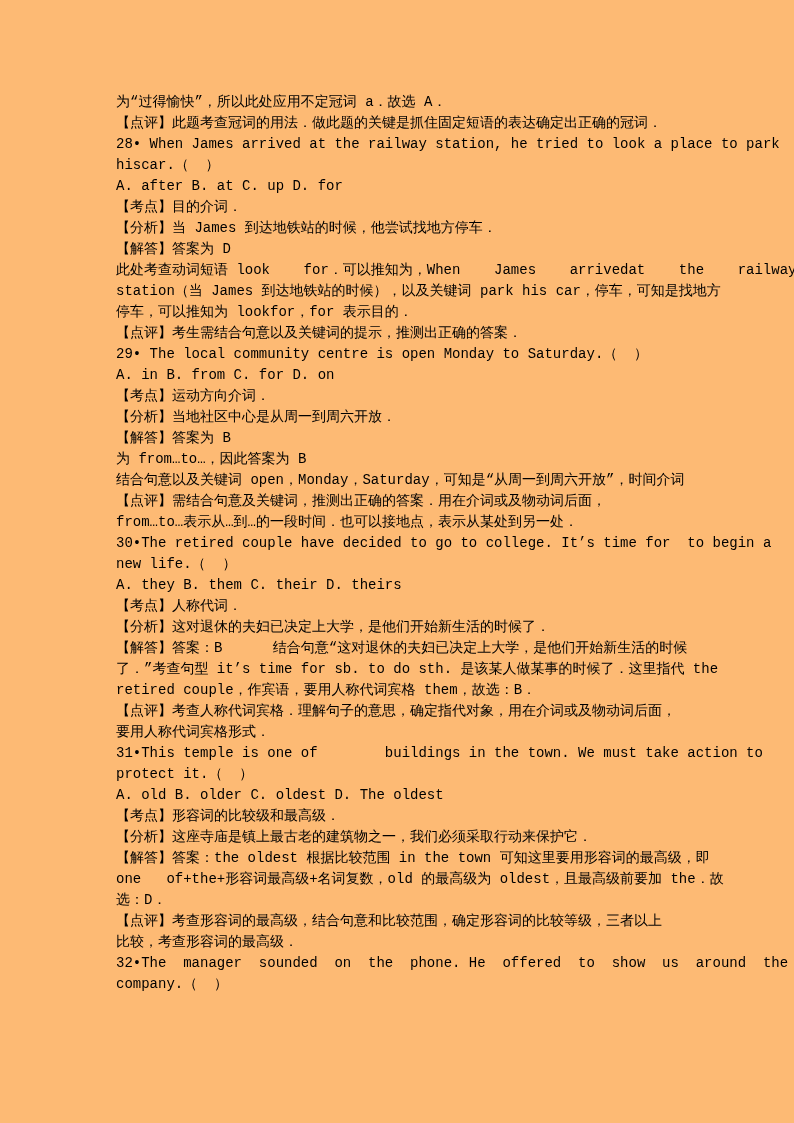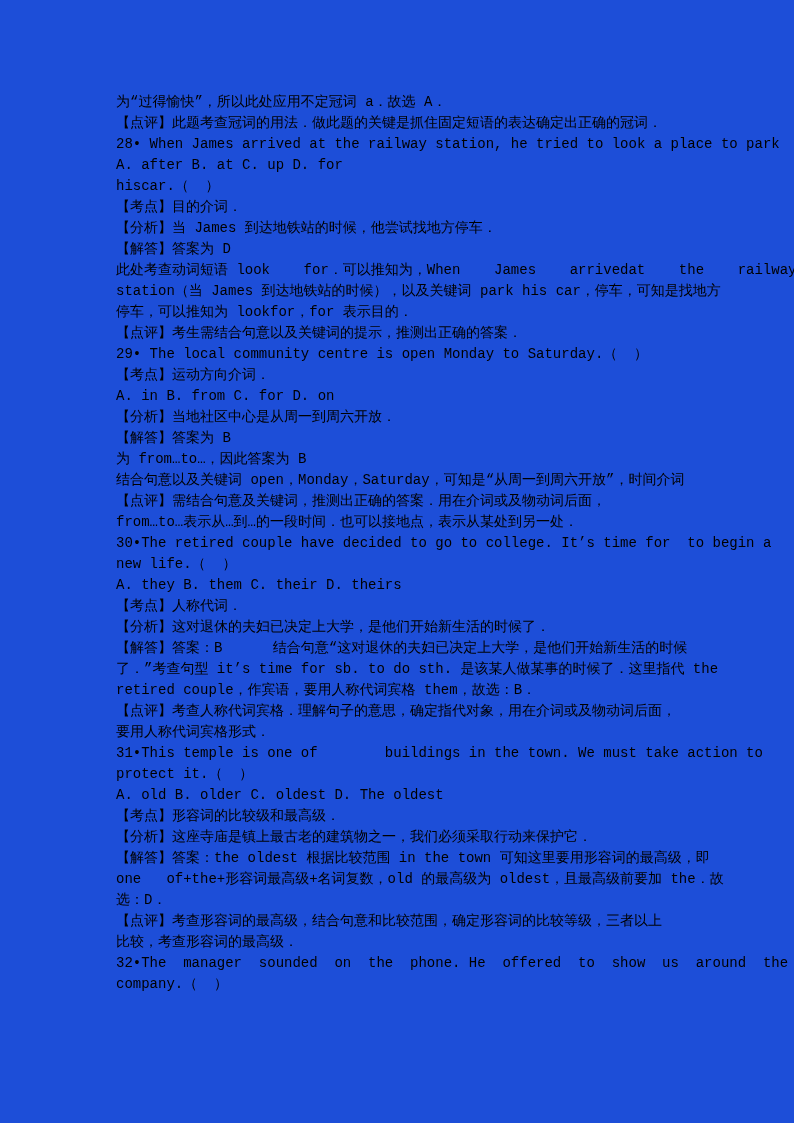--- a/index.html
+++ b/index.html
@@ -4,21 +4,21 @@
 <style>
   html, body {
     margin: 0;
     padding: 0;
     background: #ffffff;
   }
   .paper {
     position: relative;
     width: 794px;
     height: 1123px;
-    background: #1d4ed8;
+    background: #fdba74;
     overflow: hidden;
   }
   .textblock {
     position: absolute;
     left: 116px;
     top: 92px;
     width: 570px;
     color: #000000;
     font-family: "Liberation Mono", "DejaVu Sans Mono", monospace;
     font-size: 14px;
@@ -31,32 +31,32 @@
   }
 </style>
 </head>
 <body>
 
 <div class="paper">
   <div class="textblock">
       <div class="doc-line">为“过得愉快”，所以此处应用不定冠词 a．故选 A．</div>
       <div class="doc-line">【点评】此题考查冠词的用法．做此题的关键是抓住固定短语的表达确定出正确的冠词．</div>
       <div class="doc-line">28• When James arrived at the railway station, he tried to look a place to park</div>
+      <div class="doc-line">hiscar.（  ）</div>
       <div class="doc-line">A. after B. at C. up D. for</div>
-      <div class="doc-line">hiscar.（  ）</div>
       <div class="doc-line">【考点】目的介词．</div>
       <div class="doc-line">【分析】当 James 到达地铁站的时候，他尝试找地方停车．</div>
       <div class="doc-line">【解答】答案为 D</div>
       <div class="doc-line">此处考查动词短语 look    for．可以推知为，When    James    arrivedat    the    railway</div>
       <div class="doc-line">station（当 James 到达地铁站的时候），以及关键词 park his car，停车，可知是找地方</div>
       <div class="doc-line">停车，可以推知为 lookfor，for 表示目的．</div>
       <div class="doc-line">【点评】考生需结合句意以及关键词的提示，推测出正确的答案．</div>
       <div class="doc-line">29• The local community centre is open Monday to Saturday.（  ）</div>
+      <div class="doc-line">A. in B. from C. for D. on</div>
       <div class="doc-line">【考点】运动方向介词．</div>
-      <div class="doc-line">A. in B. from C. for D. on</div>
       <div class="doc-line">【分析】当地社区中心是从周一到周六开放．</div>
       <div class="doc-line">【解答】答案为 B</div>
       <div class="doc-line">为 from…to…，因此答案为 B</div>
       <div class="doc-line">结合句意以及关键词 open，Monday，Saturday，可知是“从周一到周六开放”，时间介词</div>
       <div class="doc-line">【点评】需结合句意及关键词，推测出正确的答案．用在介词或及物动词后面，</div>
       <div class="doc-line">from…to…表示从…到…的一段时间．也可以接地点，表示从某处到另一处．</div>
       <div class="doc-line">30•The retired couple have decided to go to college. It’s time for  to begin a</div>
       <div class="doc-line">new life.（  ）</div>
       <div class="doc-line">A. they B. them C. their D. theirs</div>
       <div class="doc-line">【考点】人称代词．</div>

